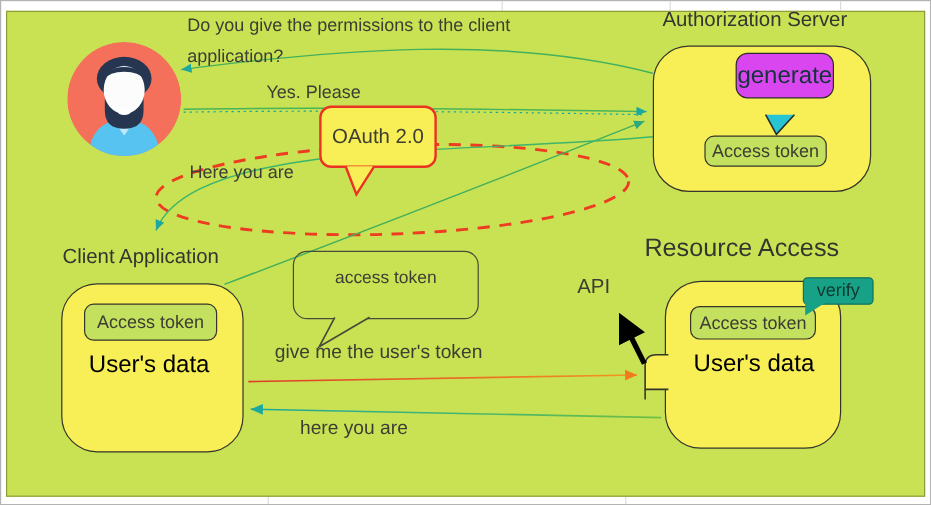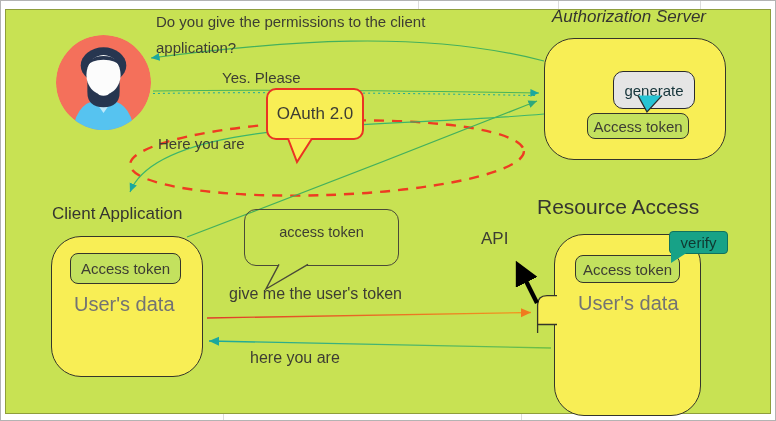--- a/index.html
+++ b/index.html
@@ -5,24 +5,24 @@
   html,body{margin:0;padding:0;}
   body{font-family:"Liberation Sans",sans-serif;}
   #stage{position:relative;width:776px;height:421px;background:#ffffff;border:1px solid #b3b3b3;box-sizing:border-box;overflow:hidden;padding-left:20px;}
   #canvas{position:absolute;left:4px;top:8px;width:766px;height:405px;background:#c8e253;border:1px solid #8f9e3c;box-sizing:border-box;}
   .tick{position:absolute;width:1px;background:#dcdcdc;}
   svg.layer{position:absolute;left:0;top:0;width:776px;height:421px;pointer-events:none;}
   .lbl{position:absolute;color:#3d3d33;white-space:nowrap;}
   .title{font-size:17px;color:#353530;}
   .panel{position:absolute;background:#f8ee55;border:1.5px solid #35352b;border-radius:30px;box-sizing:border-box;}
   .token{position:absolute;background:#c3e15e;border:1.4px solid #35352b;border-radius:8px;display:flex;align-items:center;justify-content:center;font-size:15px;color:#3d3d33;box-sizing:border-box;}
-  .udata{position:absolute;font-size:20px;color:#737373;white-space:nowrap;}
+  .udata{position:absolute;font-size:20px;color:#000000;white-space:nowrap;}
   .bubble{position:absolute;box-sizing:border-box;display:flex;align-items:center;justify-content:center;}
   #oauth-bubble{left:265px;top:87px;width:98px;height:52px;background:#f8ee55;border:2px solid #ea3323;border-radius:10px;font-size:17px;color:#3d3d33;}
-  #generate-bubble{left:68px;top:32px;width:82px;height:38px;background:#e5e5e5;border:1.4px solid #2b2b2b;border-radius:10px;font-size:15px;color:#15343a;position:absolute;box-sizing:border-box;display:flex;align-items:center;justify-content:center;}
+  #generate-bubble{left:68px;top:5px;width:82px;height:38px;background:#d946ef;border:1.4px solid #2b2b2b;border-radius:10px;font-size:20px;color:#15343a;position:absolute;box-sizing:border-box;display:flex;align-items:center;justify-content:center;}
   #accesstoken-bubble{left:243px;top:208px;width:155px;height:57px;background:transparent;border:1.5px solid #4a4a38;border-radius:12px;font-size:14.5px;color:#3d3d33;align-items:flex-start;padding-top:14px;}
   #verify-tag{position:absolute;left:114px;top:-4px;width:59px;height:23px;background:#17a287;border:1px solid #11715e;border-radius:4px;display:flex;align-items:center;justify-content:center;font-size:15px;color:#103830;box-sizing:border-box;}
   .q{font-size:15px;line-height:26px;white-space:normal;}
 </style>
 </head>
 <body>
 
 <div id="stage">
 
   <div class="tick" style="left:417px;top:0;height:8px;"></div>
@@ -92,21 +92,21 @@
     </g>
   </svg>
 
   <div class="lbl q" style="left:155px;top:8px;width:345px;">Do you give the permissions to the client application?</div>
   <div class="lbl" style="left:205px;top:68px;font-size:15px;margin-left:16px;">Yes. Please</div>
   <div class="lbl" style="left:157px;top:134px;font-size:15px;">Here you are</div>
   <div class="lbl" style="left:228px;top:284px;font-size:16px;">give me the user's token</div>
   <div class="lbl" style="left:249px;top:348px;font-size:16px;">here you are</div>
   <div class="lbl" style="left:480px;top:228px;font-size:17px;">API</div>
 
-  <div class="lbl title" style="left:551px;top:6px;font-style:italic;">Authorization Server</div>
+  <div class="lbl title" style="left:551px;top:6px;">Authorization Server</div>
   <div class="lbl title" style="left:51px;top:203px;">Client Application</div>
   <div class="lbl title" style="left:536px;top:194px;font-size:21px;">Resource Access</div>
 
   <div class="bubble" id="oauth-bubble">
     <span>OAuth 2.0</span>
   </div>
 
   <div class="bubble" id="accesstoken-bubble">
     <span>access token</span>
   </div>
@@ -120,21 +120,21 @@
     </div>
   </div>
 
   <div class="panel" style="left:50px;top:235px;width:152px;height:141px;">
     <div class="token" style="left:18px;top:16px;width:111px;height:31px;">
       <span>Access token</span>
     </div>
     <div class="udata" style="left:22px;top:56px;">User's data</div>
   </div>
 
-  <div class="panel" style="left:553px;top:233px;width:147px;height:182px;">
+  <div class="panel" style="left:553px;top:233px;width:147px;height:140px;">
     <div id="verify-tag">
       <span>verify</span>
     </div>
     <div class="token" style="left:20px;top:20px;width:105px;height:28px;">
       <span>Access token</span>
     </div>
     <div class="udata" style="left:23px;top:57px;">User's data</div>
   </div>
 
   <svg class="layer">

